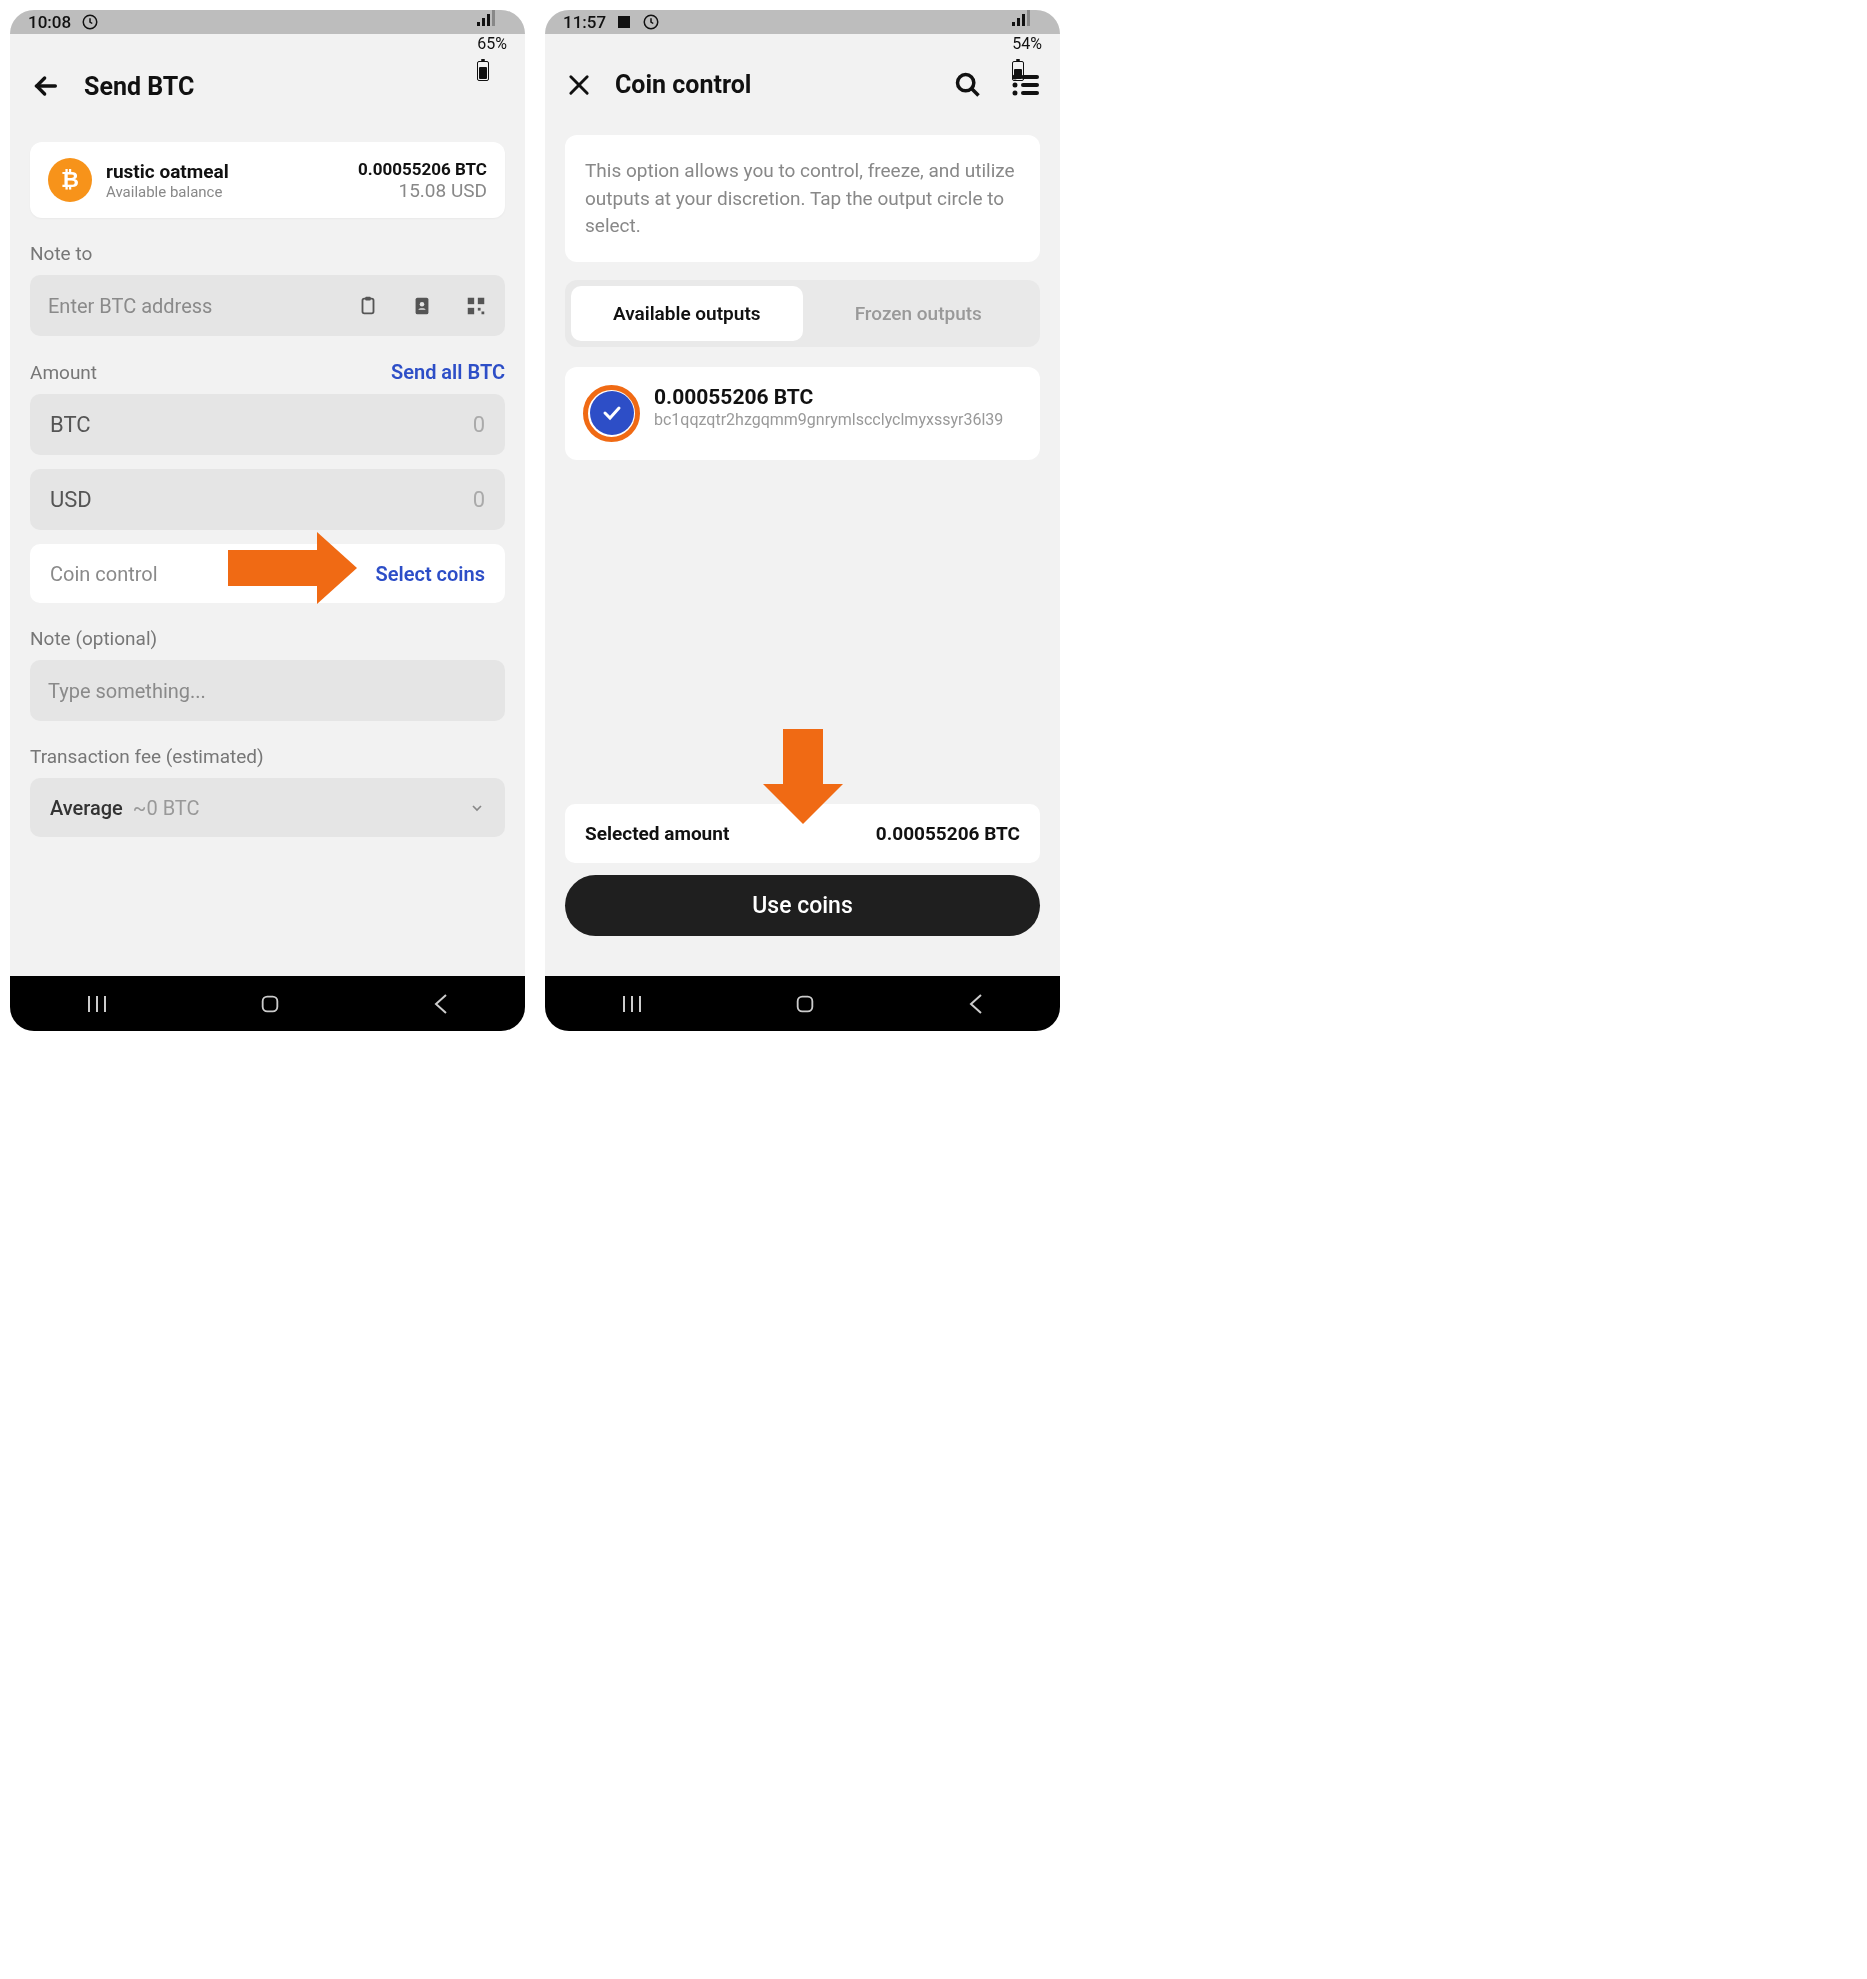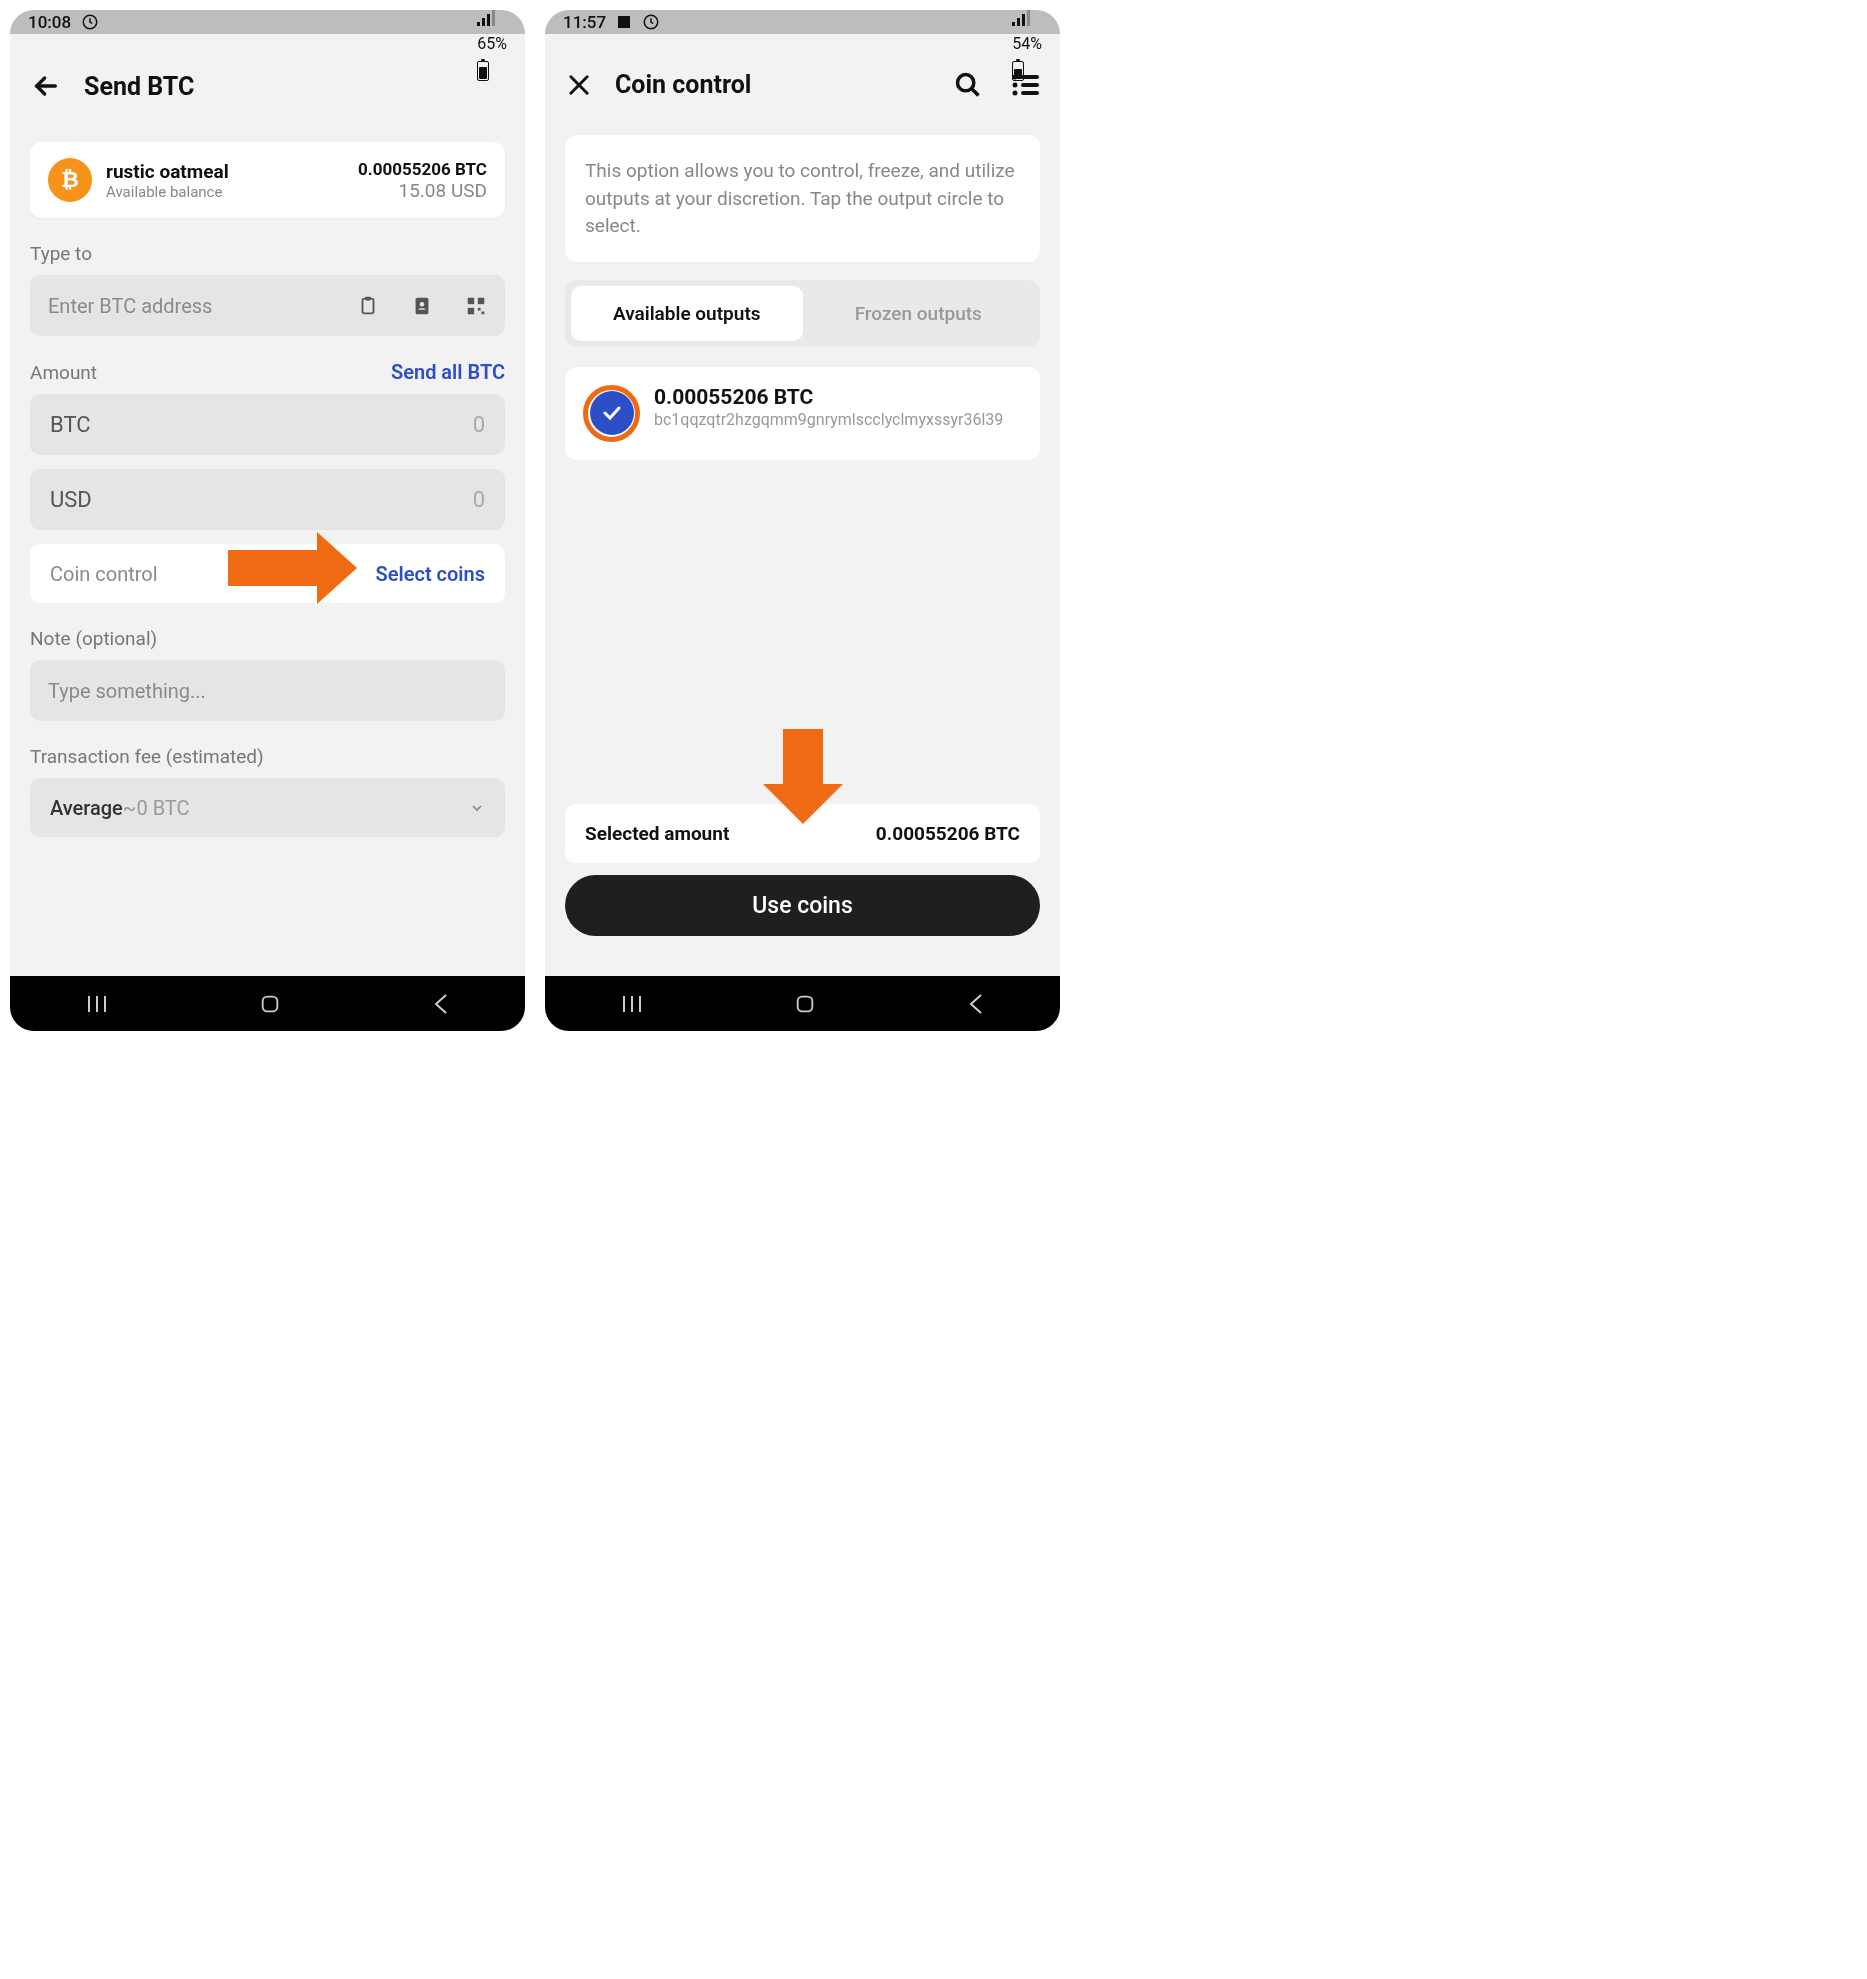--- a/index.html
+++ b/index.html
@@ -30,21 +30,21 @@
   .row-head { display: flex; align-items: center; justify-content: space-between; margin-top: 24px; margin-bottom: 10px; }
   .link { font-size: 20px; font-weight: 600; color: #2d4ec7; }
   .input-box { background: #e5e5e5; border-radius: 10px; height: 61px; display: flex; align-items: center; padding: 0 18px; }
   .input-box .ph { color: #8a8a8a; font-size: 20px; flex: 1; }
   .input-icons { display: flex; gap: 32px; align-items: center; color: #555; }
   .amt-row { background: #e5e5e5; border-radius: 10px; height: 61px; display: flex; align-items: center; padding: 0 20px; margin-bottom: 14px; }
   .amt-row .lbl { font-size: 22px; color: #555; flex: 1; }
   .amt-row .v { font-size: 22px; color: #aaa; }
   .coin-row { background: #fff; border-radius: 10px; height: 59px; display: flex; align-items: center; padding: 0 20px; position:relative; }
   .coin-row .lbl { font-size: 20px; color: #8a8a8a; flex:1;}
-  .fee-row { background: #e5e5e5; border-radius: 10px; height: 59px; display: flex; align-items: center; padding: 0 20px; }
+  .fee-row { background: #e5e5e5; border-radius: 10px; height: 59px; display: flex; align-items: center; padding: 0 20px; gap: 10px;}
   .fee-row .bold { font-size: 20px; color: #333; font-weight: 500;}
   .fee-row .muted { font-size: 20px; color: #999; flex:1;}
   .chev { color:#888; }
   .preview-btn { background: #d0d0d0; color: #fff; border-radius: 32px; height: 61px; display: flex; align-items:center; justify-content:center; font-size: 24px; font-weight: 600; margin-top: auto; }
   .navbar { background: #000; height: 55px; display: flex; align-items: center; justify-content: space-around; color:#fff; margin-top: 20px;}
   .nav-icn { color:#ddd; }
   .arrow-ann { position:absolute; width: 129px; height: 59px; display:flex; align-items:center; }
   .arrow-shaft { height: 36px; background:#f06a14; flex:1; }
   .arrow-head { width:0; height:0; border-top: 36px solid transparent; border-bottom:36px solid transparent; border-left: 40px solid #f06a14; }
   
@@ -127,21 +127,21 @@
       <div>
         <div class="wallet-name">rustic oatmeal</div>
         <div class="wallet-sub">Available balance</div>
       </div>
       <div class="wallet-amounts">
         <div class="wallet-btc">0.00055206 BTC</div>
         <div class="wallet-usd">15.08 USD</div>
       </div>
     </div>
 
-    <div class="section-label">Type to</div>
+    <div class="section-label">Note to</div>
     <div class="input-box">
       <span class="ph">Enter BTC address</span>
       <div class="input-icons">
         <span>
             <svg width="22" height="24" viewBox="0 0 24 24" fill="#555">
               <rect x="6" y="4" width="12" height="16" rx="2" fill="none" stroke="#555" stroke-width="2"></rect>
               <rect x="9" y="2" width="6" height="4" rx="1"></rect>
             </svg>
           </span>
         <span>

